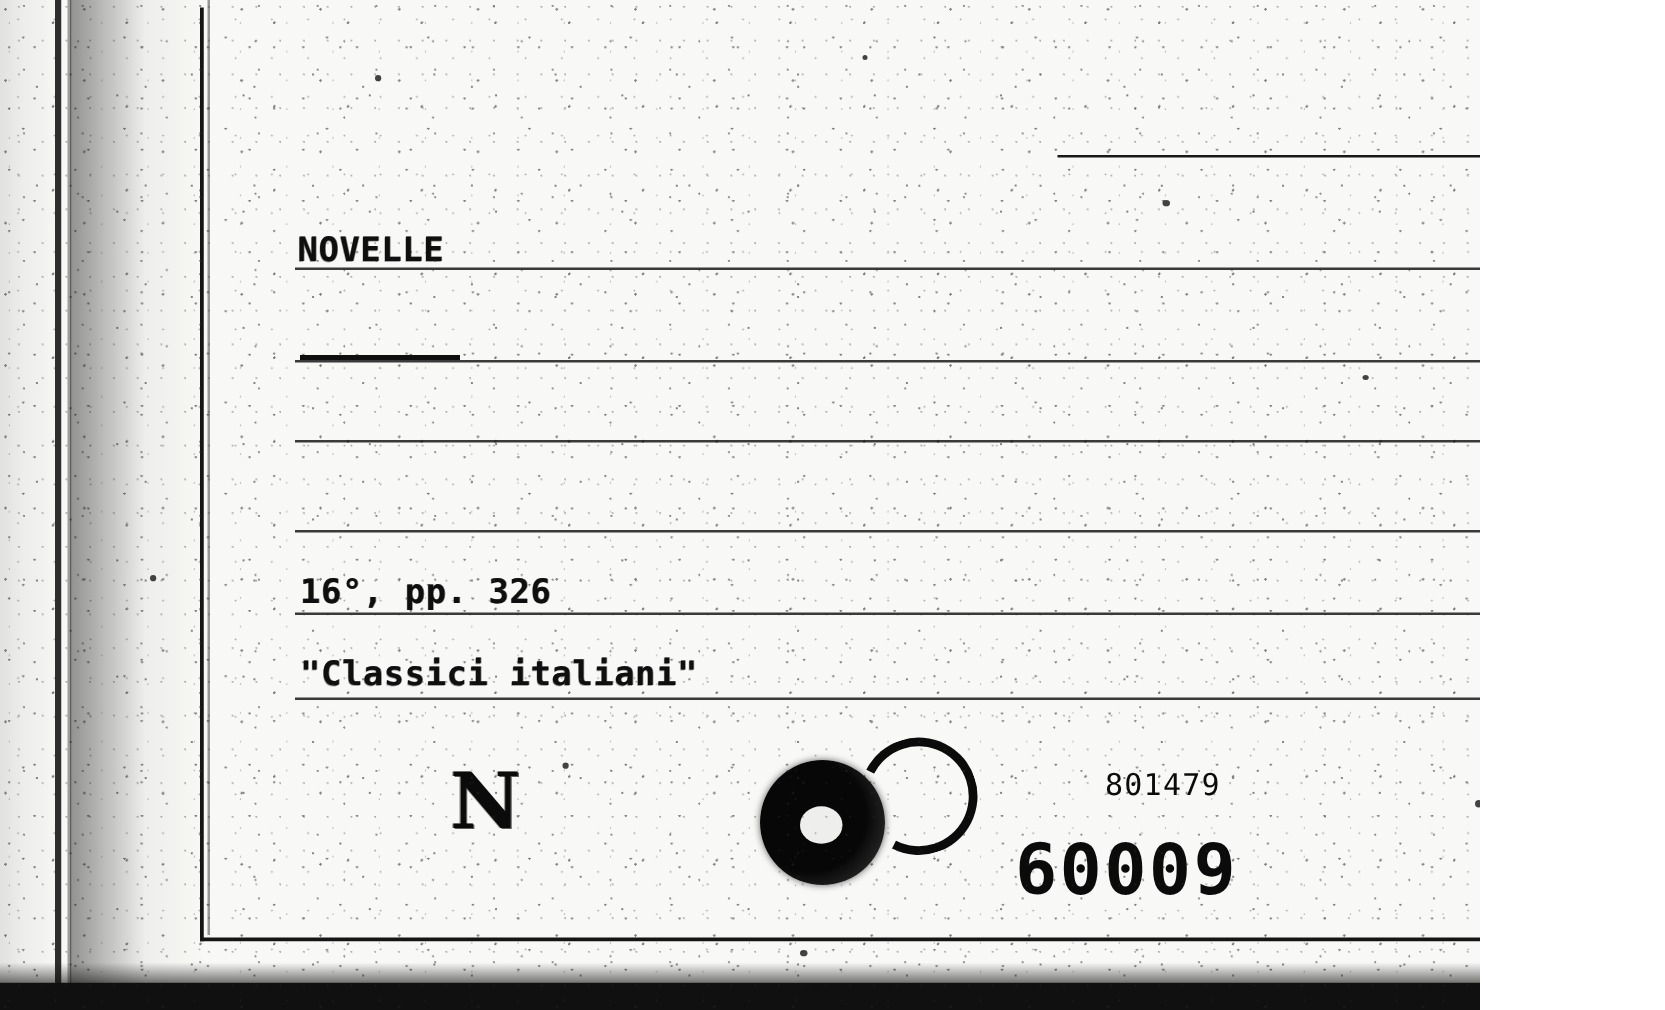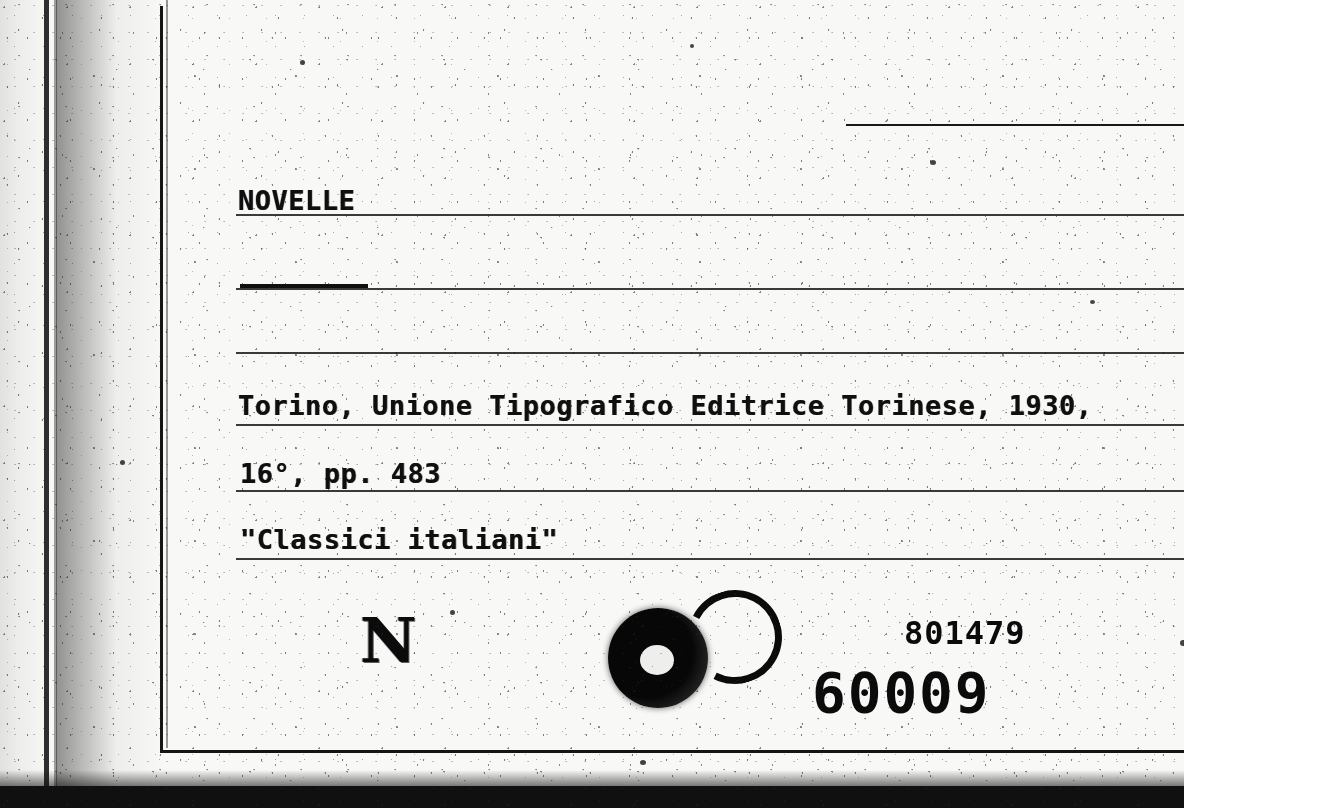--- a/index.html
+++ b/index.html
@@ -183,25 +183,25 @@
     width: 80px;
     height: 80px;
     border-radius: 50%;
     border: 7px solid #111;
     border-left-color: transparent;
     transform: rotate(-18deg);
   }
 
   .num-801479 {
     position: absolute;
-    left: 904px;
+    left: 884px;
     top: 614px;
     font-family: "DejaVu Sans Mono", monospace;
-    font-weight: 700;
-    font-size: 32px;
+    font-weight: 400;
+    font-size: 24px;
     letter-spacing: 1px;
     color: #111;
   }
   .num-60009 {
     position: absolute;
     left: 810px;
     top: 660px;
     font-family: "DejaVu Sans Mono", monospace;
     font-weight: 700;
     font-size: 56px;
@@ -231,23 +231,22 @@
   <div class="short-rule" style="left:240px; top:284px; width:128px;"></div>
   <div class="rule dotty" style="left:236px; top:352px; width:1010px;"></div>
   <div class="rule dotty" style="left:236px; top:424px; width:1032px;"></div>
   <div class="rule dotty" style="left:236px; top:490px; width:1010px;"></div>
   <div class="rule dotty" style="left:236px; top:558px; width:1010px;"></div>
 
   <div class="typed" style="left:238px; top:185px;">NOVELLE</div>
 
 
 
-  <div class="typed" style="left:238px; top:390px;">Torino, Unione Tipografico Editrice Torinese, 1930,</div>
-
-  <div class="typed" style="left:240px; top:458px;">16°, pp. 483</div>
+
+  <div class="typed" style="left:240px; top:458px;">16°, pp. 326</div>
 
   <div class="typed" style="left:240px; top:524px;">"Classici italiani"</div>
 
   <div class="stamp-n">N</div>
   <div class="blob"></div>
   <div class="blob-hole"></div>
   <div class="ring"></div>
 
   <div class="num-801479">801479</div>
   <div class="num-60009">60009</div>

